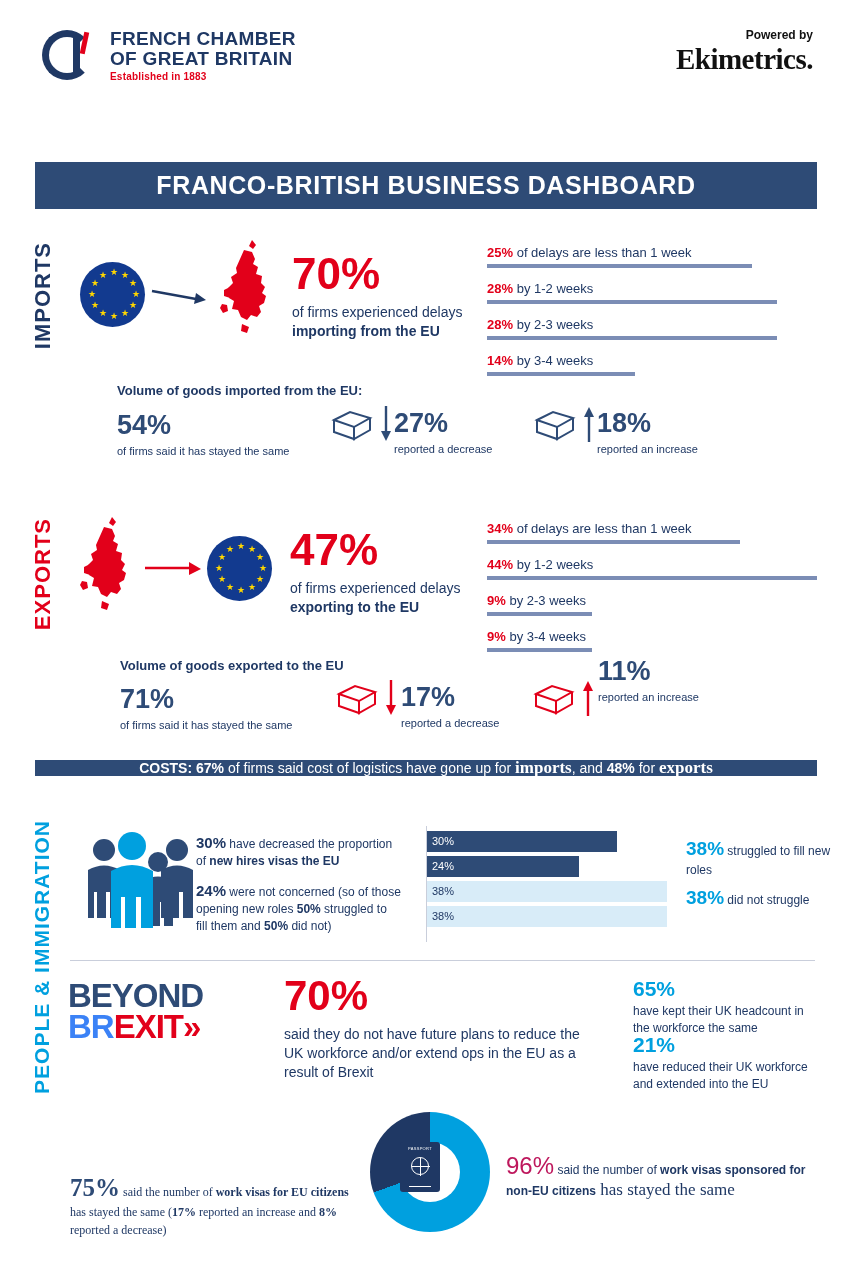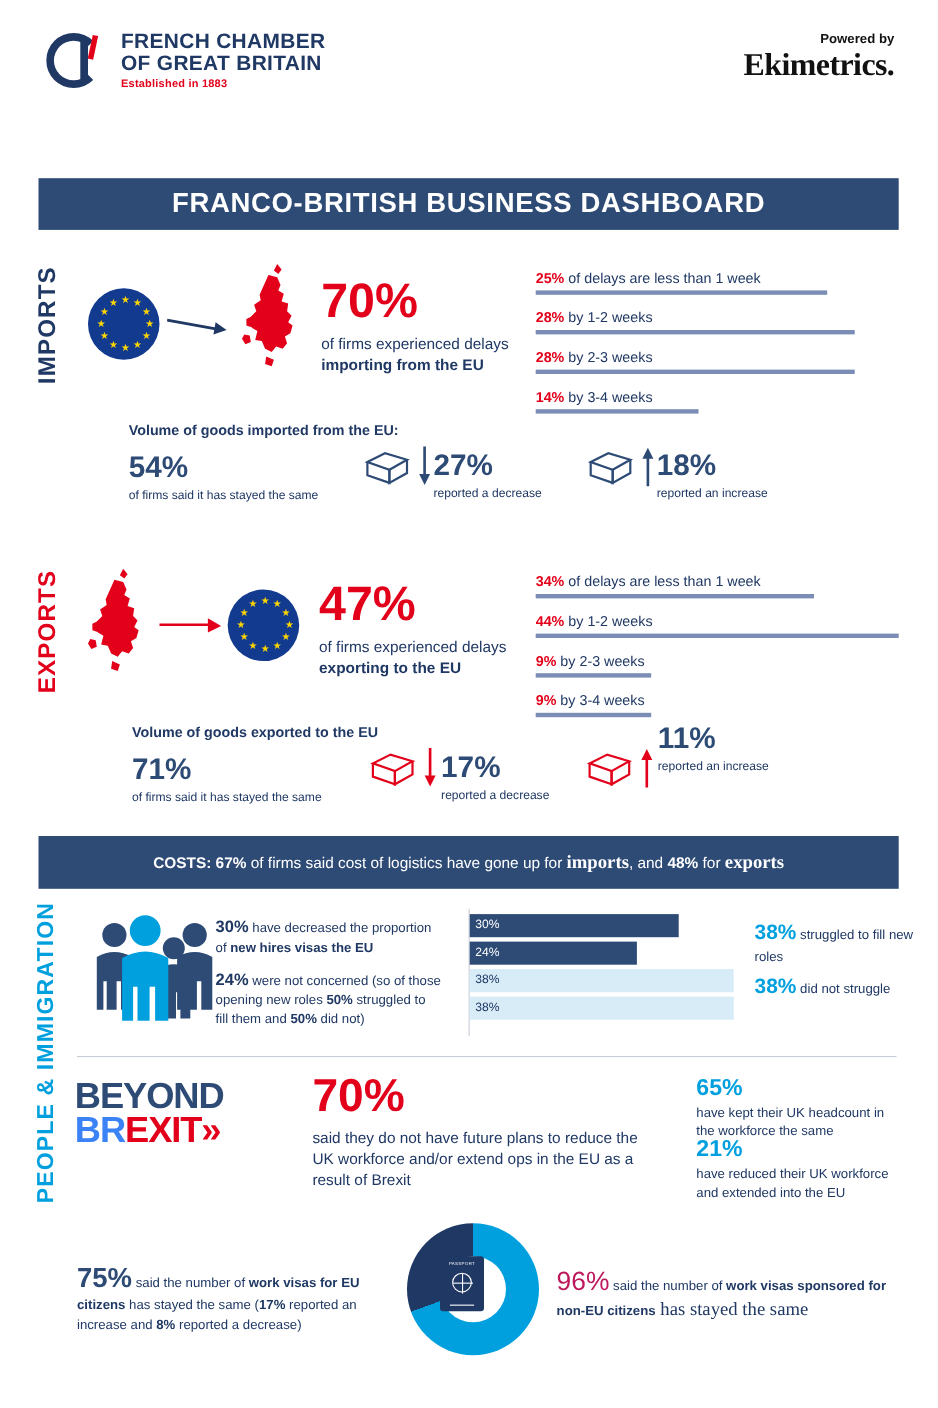--- a/index.html
+++ b/index.html
@@ -68,21 +68,21 @@
   .delay-row b { color:#e2001a; font-weight:bold; }
   .delay-bar { position:absolute; height:4px; background:#7b8db5; }
 
   
   .vol-title { position:absolute; font-size:13px; font-weight:bold; color:#1f3864; }
   .vol-pct { font-size:27px; font-weight:bold; color:#2e4b76; }
   .vol-cap { font-size:11px; color:#1f3864; }
 
   
   .costs-bar {
-    position:absolute; left:35px; top:760px; width:782px; height:48px;
+    position:absolute; left:35px; top:760px; width:782px; height:16px;
     background:#2e4b76; display:flex; align-items:center; justify-content:center;
   }
   .costs-bar span { color:#fff; font-size:14px; }
   .costs-bar b { font-weight:bold; }
   .costs-bar .serif { font-family:"Liberation Serif", serif; font-size:17px; font-weight:bold; }
 
   
   .ppl-text { position:absolute; font-size:12px; color:#1f3864; line-height:1.4; width:205px; }
   .ppl-text .pc { font-size:15px; font-weight:bold; }
   .hbar { position:absolute; height:21px; }
@@ -410,21 +410,21 @@
 
   <div class="right-stat" style="left:633px;top:975px;width:180px;">
     <span class="pc" style="font-size:21px;">65%</span><br>
     <span>have kept their UK headcount in the workforce the same</span>
   </div>
   <div class="right-stat" style="left:633px;top:1031px;width:180px;">
     <span class="pc" style="font-size:21px;">21%</span><br>
     <span>have reduced their UK workforce and extended into the EU</span>
   </div>
 
-  <div style="position:absolute;left:70px;top:1148px;width:290px;">
+  <div style="position:absolute;left:70px;top:1174px;width:290px;font-family:Liberation Serif, serif;">
     <span style="font-size:25px;font-weight:bold;color:#2e4b76;">75%</span><span class="sub" style="font-size:12px;"> said the number of </span><b style="font-size:12px;">work visas for EU citizens</b><span style="font-size:12px;"> has stayed the same (</span><b style="font-size:12px;">17%</b><span style="font-size:12px;"> reported an increase and </span><b style="font-size:12px;">8%</b><span style="font-size:12px;"> reported a decrease)</span>
   </div>
 
   <div class="donut" style="left:370px;top:1112px;background:conic-gradient(#00a0df 0deg 250deg, #1f3864 250deg 360deg);">
     <div class="hole"></div>
   </div>
   <div class="passport" style="left:400px;top:1142px;">
     <div class="pp-t">PASSPORT</div>
     <div class="pp-c"></div>
     <div class="pp-b"></div>

